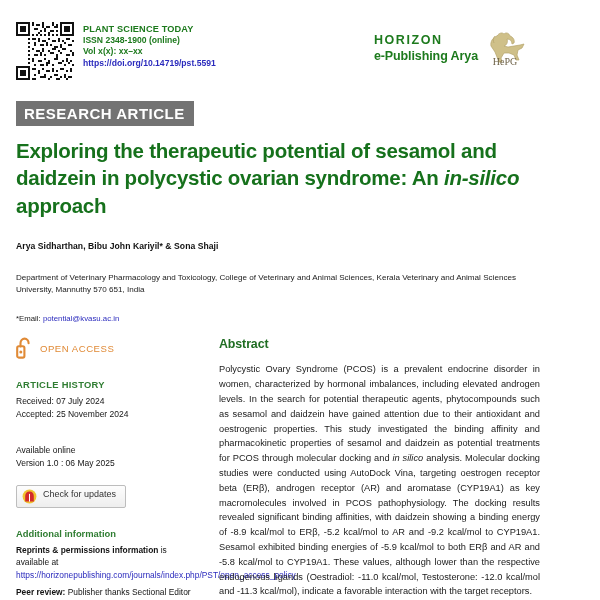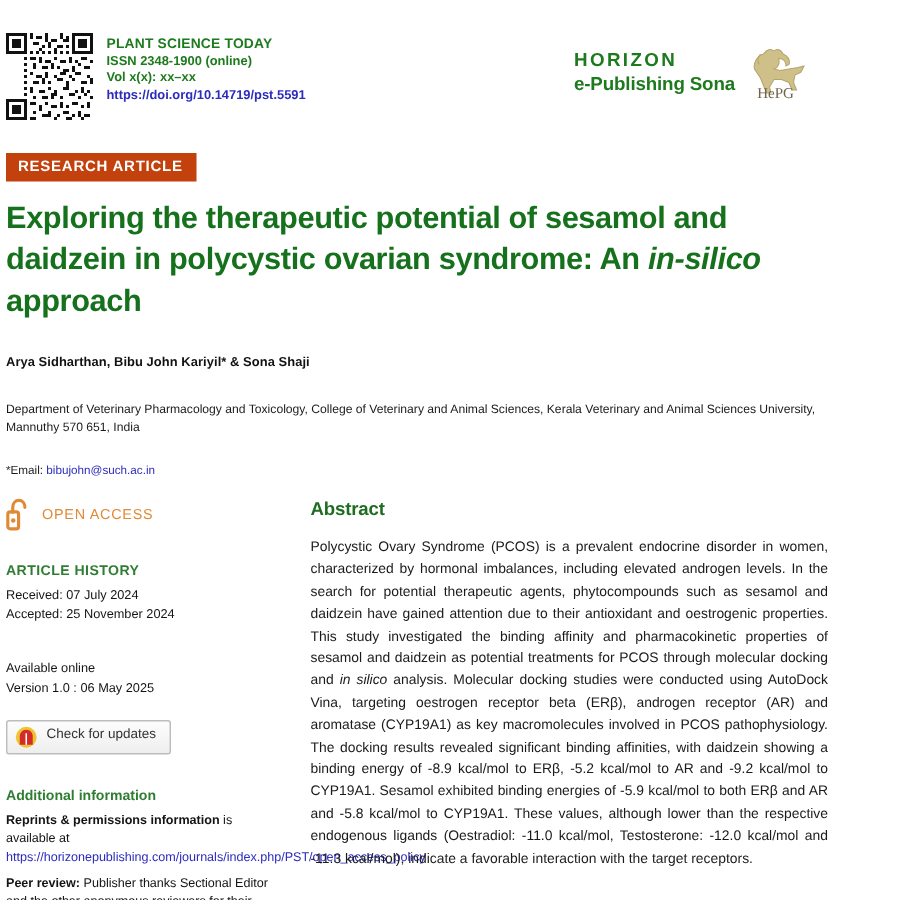--- a/index.html
+++ b/index.html
@@ -13,21 +13,21 @@
     font-family: "Liberation Sans", sans-serif;
     color: #1a1a1a;
     overflow: hidden;
     position: relative;
   }
   .page {
     width: 560px;
     height: 600px;
     position: relative;
     box-sizing: border-box;
-    padding: 0 4px;
+    padding: 0 16px;
   }
 
   
   .masthead {
     display: flex;
     align-items: flex-start;
     justify-content: space-between;
     padding-top: 22px;
     height: 66px;
   }
@@ -91,23 +91,23 @@
     height: 40px;
     display: block;
   }
 
   
   .badge-row {
     margin-top: 13px;
   }
   .research-badge {
     display: inline-block;
-    background: #c2410c;
+    background: #737373;
     color: #ffffff;
-    font-size: 10px;
+    font-size: 15px;
     font-weight: bold;
     letter-spacing: 0.5px;
     padding: 4px 9px 4px 8px;
   }
   .article-title {
     margin-top: 11px;
     font-size: 20.5px;
     font-weight: bold;
     color: #16711c;
     line-height: 1.33;
@@ -381,21 +381,21 @@
         <div class="journal-title">PLANT SCIENCE TODAY</div>
         <div class="journal-issn">ISSN 2348-1900 (online)</div>
         <div class="journal-vol">Vol x(x): xx–xx</div>
         <div class="journal-doi">https://doi.org/10.14719/pst.5591</div>
       </div>
     </div>
 
     <div class="masthead-right">
       <div class="horizon-text">
         <div class="horizon-word">HORIZON</div>
-        <div class="horizon-sub">e-Publishing Sona</div>
+        <div class="horizon-sub">e-Publishing Arya</div>
       </div>
       <svg class="hepg-logo" viewBox="0 0 42 40">
         <path d="M7 18 C6 14, 9 9, 13 8 C15 5, 18 4, 20 6 C22 4, 25 5, 26 8
                  C29 9, 31 12, 30 15 L28 16 C28 13, 26 11, 23 11
                  C24 14, 23 17, 20 18 L24 19 L30 18 L36 17 L40 16
                  L38 20 L34 22 L33 27 L35 32 L32 32 L30 27 L25 25
                  L20 25 L17 30 L18 34 L15 34 L13 29 L11 24 Z" fill="#cfc089" stroke="#b5a46a" stroke-width="0.7"></path>
         <path d="M11 8 C9 10, 9 13, 10 15" fill="none" stroke="#b5a46a" stroke-width="0.7"></path>
         <text x="21" y="37" font-family="'Liberation Serif', serif" font-size="10" fill="#6e6248" text-anchor="middle">HePG</text>
       </svg>
@@ -406,21 +406,21 @@
     <span class="research-badge">RESEARCH  ARTICLE</span>
   </div>
 
   <h1 class="article-title"><span>Exploring the therapeutic potential of sesamol and daidzein in polycystic ovarian syndrome: An </span><span class="ital">in-silico</span><span> approach</span></h1>
 
   <div class="authors">Arya Sidharthan, Bibu John Kariyil* &amp; Sona Shaji</div>
 
   <div class="affiliation">Department of Veterinary Pharmacology and Toxicology, College of Veterinary and Animal Sciences, Kerala Veterinary and Animal Sciences University, Mannuthy 570 651, India</div>
 
   <div class="email-line"><span>*Email:</span>
-    <span class="mail">bibujohn@such.ac.in</span></div>
+    <span class="mail">potential@kvasu.ac.in</span></div>
 
   <div class="columns">
 
     <div class="col-left">
 
       <div class="oa-row">
         <svg class="oa-icon" viewBox="0 0 17 22">
           <path d="M4.5 9.5 V6.2 C4.5 3.4 6.4 1.6 8.6 1.6 C10.8 1.6 12.6 3.4 12.6 6.2" fill="none" stroke="#e08a36" stroke-width="2.1" stroke-linecap="round"></path>
           <rect x="1.2" y="9.2" width="7.2" height="11.4" rx="1.6" fill="none" stroke="#e08a36" stroke-width="2.1"></rect>
           <circle cx="4.8" cy="15" r="1.5" fill="#e08a36"></circle>

